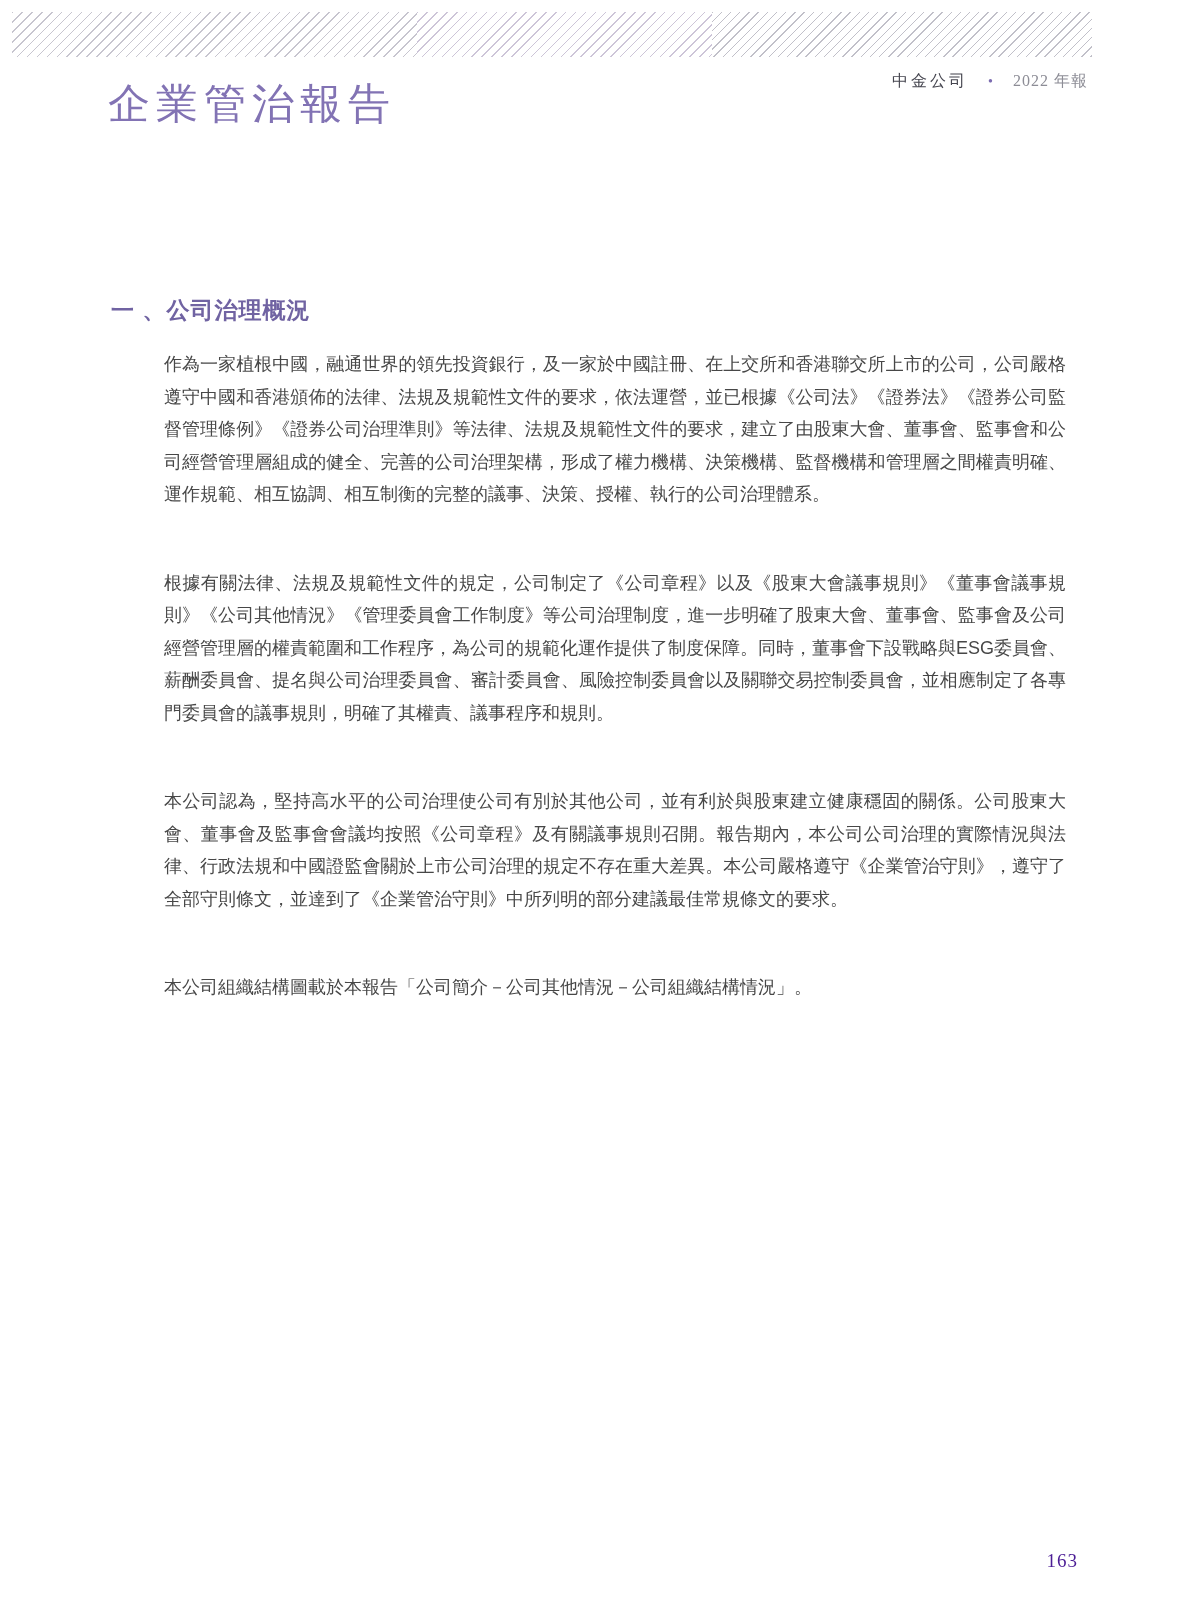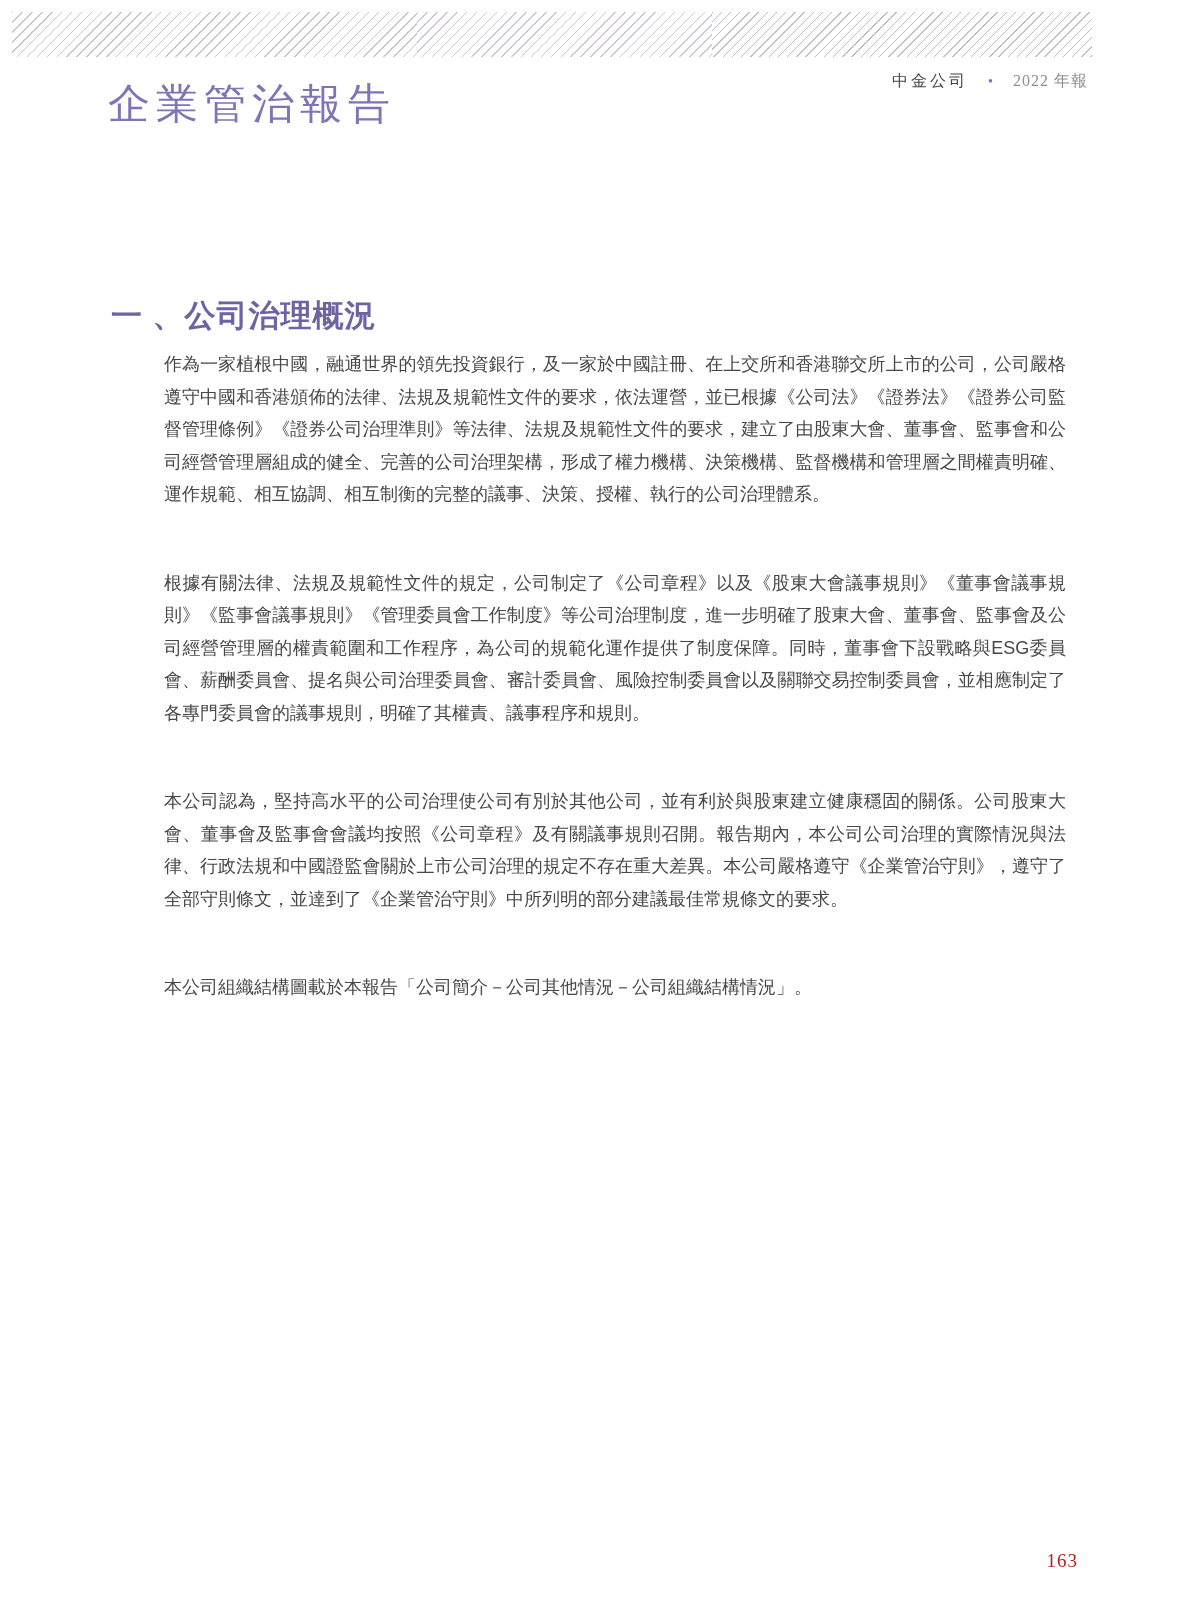--- a/index.html
+++ b/index.html
@@ -66,21 +66,21 @@
     white-space: nowrap;
   }
   .header-meta .company { color: #45454f; letter-spacing: 3px; }
   .header-meta .dot { color: #7b6bb0; padding: 0 8px; font-size: 14px; }
   .header-meta .edition { color: #8d8d96; letter-spacing: 1px; }
 
   
   .section-heading {
     position: absolute;
     left: 87px; top: 271px;
-    font-size: 31px;
+    font-size: 23px;
     font-weight: 600;
     letter-spacing: 1px;
     color: #7063a2;
     white-space: nowrap;
   }
   .content {
     position: absolute;
     left: 128px; top: 312px;
     width: 950px;
     font-size: 18px;
@@ -95,21 +95,21 @@
 
   
   .page-number {
     position: absolute;
     top: 1526px;
     left: 1008px;
     width: 70px;
     text-align: right;
     font-family: "Liberation Serif", "DejaVu Serif", serif;
     font-size: 19px;
-    color: #b91c1c;
+    color: #4c1d95;
     letter-spacing: 1px;
   }
 </style>
 </head>
 <body>
 
 <div class="page">
 
   <div class="hatch-band">
     <div class="hatch-seg s1"></div>
@@ -120,20 +120,20 @@
   <h1 class="doc-title">企業管治報告</h1>
 
   <div class="header-meta">
     <span class="company">中金公司</span><span class="dot">•</span><span class="edition">2022 年報</span>
   </div>
 
   <h2 class="section-heading">一 、公司治理概況</h2>
 
   <div class="content">
     <p>作為一家植根中國，融通世界的領先投資銀行，及一家於中國註冊、在上交所和香港聯交所上市的公司，公司嚴格遵守中國和香港頒佈的法律、法規及規範性文件的要求，依法運營，並已根據《公司法》《證券法》《證券公司監督管理條例》《證券公司治理準則》等法律、法規及規範性文件的要求，建立了由股東大會、董事會、監事會和公司經營管理層組成的健全、完善的公司治理架構，形成了權力機構、決策機構、監督機構和管理層之間權責明確、運作規範、相互協調、相互制衡的完整的議事、決策、授權、執行的公司治理體系。</p>
-    <p>根據有關法律、法規及規範性文件的規定，公司制定了《公司章程》以及《股東大會議事規則》《董事會議事規則》《監事會議事規則》《管理委員會工作制度》等公司治理制度，進一步明確了股東大會、董事會、監事會及公司經營管理層的權責範圍和工作程序，為公司的規範化運作提供了制度保障。同時，董事會下設戰略與ESG委員會、薪酬委員會、提名與公司治理委員會、審計委員會、風險控制委員會以及關聯交易控制委員會，並相應制定了各專門委員會的議事規則，明確了其權責、議事程序和規則。</p>
+    <p>根據有關法律、法規及規範性文件的規定，公司制定了《公司章程》以及《股東大會議事規則》《董事會議事規則》《公司其他情況》《管理委員會工作制度》等公司治理制度，進一步明確了股東大會、董事會、監事會及公司經營管理層的權責範圍和工作程序，為公司的規範化運作提供了制度保障。同時，董事會下設戰略與ESG委員會、薪酬委員會、提名與公司治理委員會、審計委員會、風險控制委員會以及關聯交易控制委員會，並相應制定了各專門委員會的議事規則，明確了其權責、議事程序和規則。</p>
     <p>本公司認為，堅持高水平的公司治理使公司有別於其他公司，並有利於與股東建立健康穩固的關係。公司股東大會、董事會及監事會會議均按照《公司章程》及有關議事規則召開。報告期內，本公司公司治理的實際情況與法律、行政法規和中國證監會關於上市公司治理的規定不存在重大差異。本公司嚴格遵守《企業管治守則》，遵守了全部守則條文，並達到了《企業管治守則》中所列明的部分建議最佳常規條文的要求。</p>
     <p>本公司組織結構圖載於本報告「公司簡介－公司其他情況－公司組織結構情況」。</p>
   </div>
 
   <div class="page-number">163</div>
 
 </div>
 
 </body></html>

